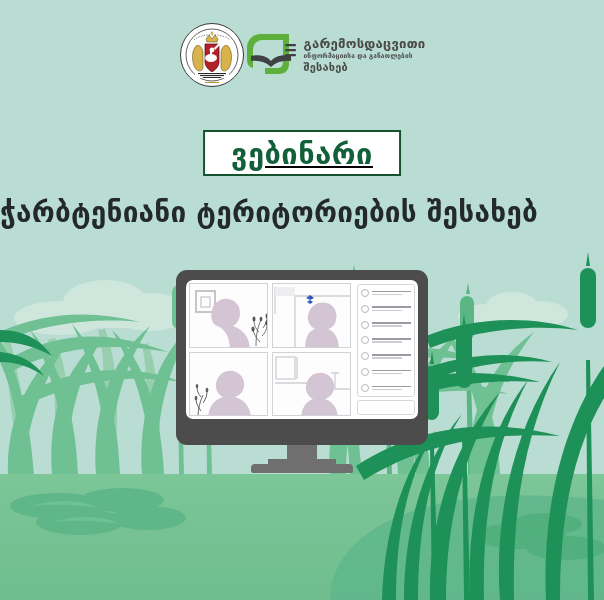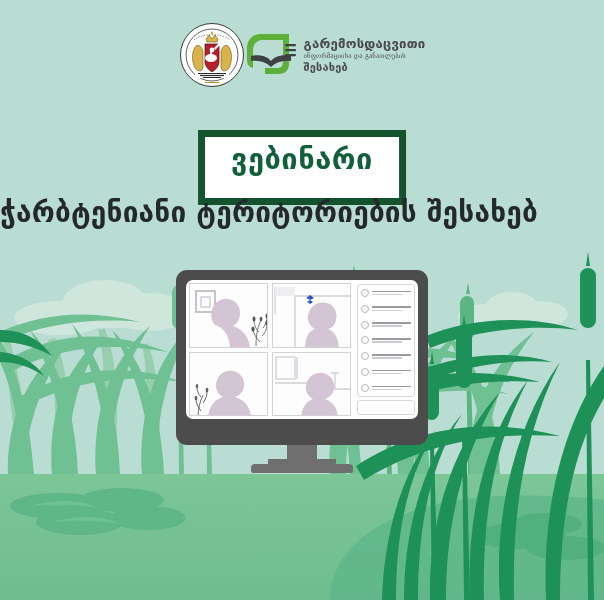--- a/index.html
+++ b/index.html
@@ -28,36 +28,37 @@
   }
   .emblem{width:66px;height:66px;position:relative;}
   .eiec-logo{display:flex;align-items:center;gap:7px;}
   .eiec-mark{width:52px;height:50px;position:relative;}
   .eiec-text{display:flex;flex-direction:column;line-height:1;}
   .eiec-l1{
     font-size:13.2px;font-weight:700;color:#4a4a4a;letter-spacing:.2px;
     white-space:nowrap;
   }
   .eiec-l2{
-    font-size:6.6px;font-weight:400;color:#4a4a4a;letter-spacing:.1px;
+    font-size:6.6px;font-weight:700;color:#4a4a4a;letter-spacing:.1px;
     margin-top:3px;white-space:nowrap;
   }
   .eiec-l3{
     font-size:11px;font-weight:700;color:#4a4a4a;letter-spacing:.2px;
     margin-top:2px;white-space:nowrap;
   }
 
   
   .title-box{
     position:absolute;left:50%;transform:translateX(-50%);
     top:130px;
     background:#ffffff;
-    border:7px solid #14532d;
-    padding:7px 26px 24px;
+    border:2px solid #14532d;
+    padding:7px 26px 5px;
     box-sizing:border-box;
+    text-decoration:underline;
   }
   .title-box-text{
     font-size:29px;font-weight:700;color:#11603a;
     line-height:1.05;letter-spacing:.5px;white-space:nowrap;
   }
   .subtitle{
     position:absolute;left:0;top:196px;width:490px;
     text-align:center;
     font-size:28px;font-weight:700;color:#23282b;
     letter-spacing:.2px;white-space:nowrap;

